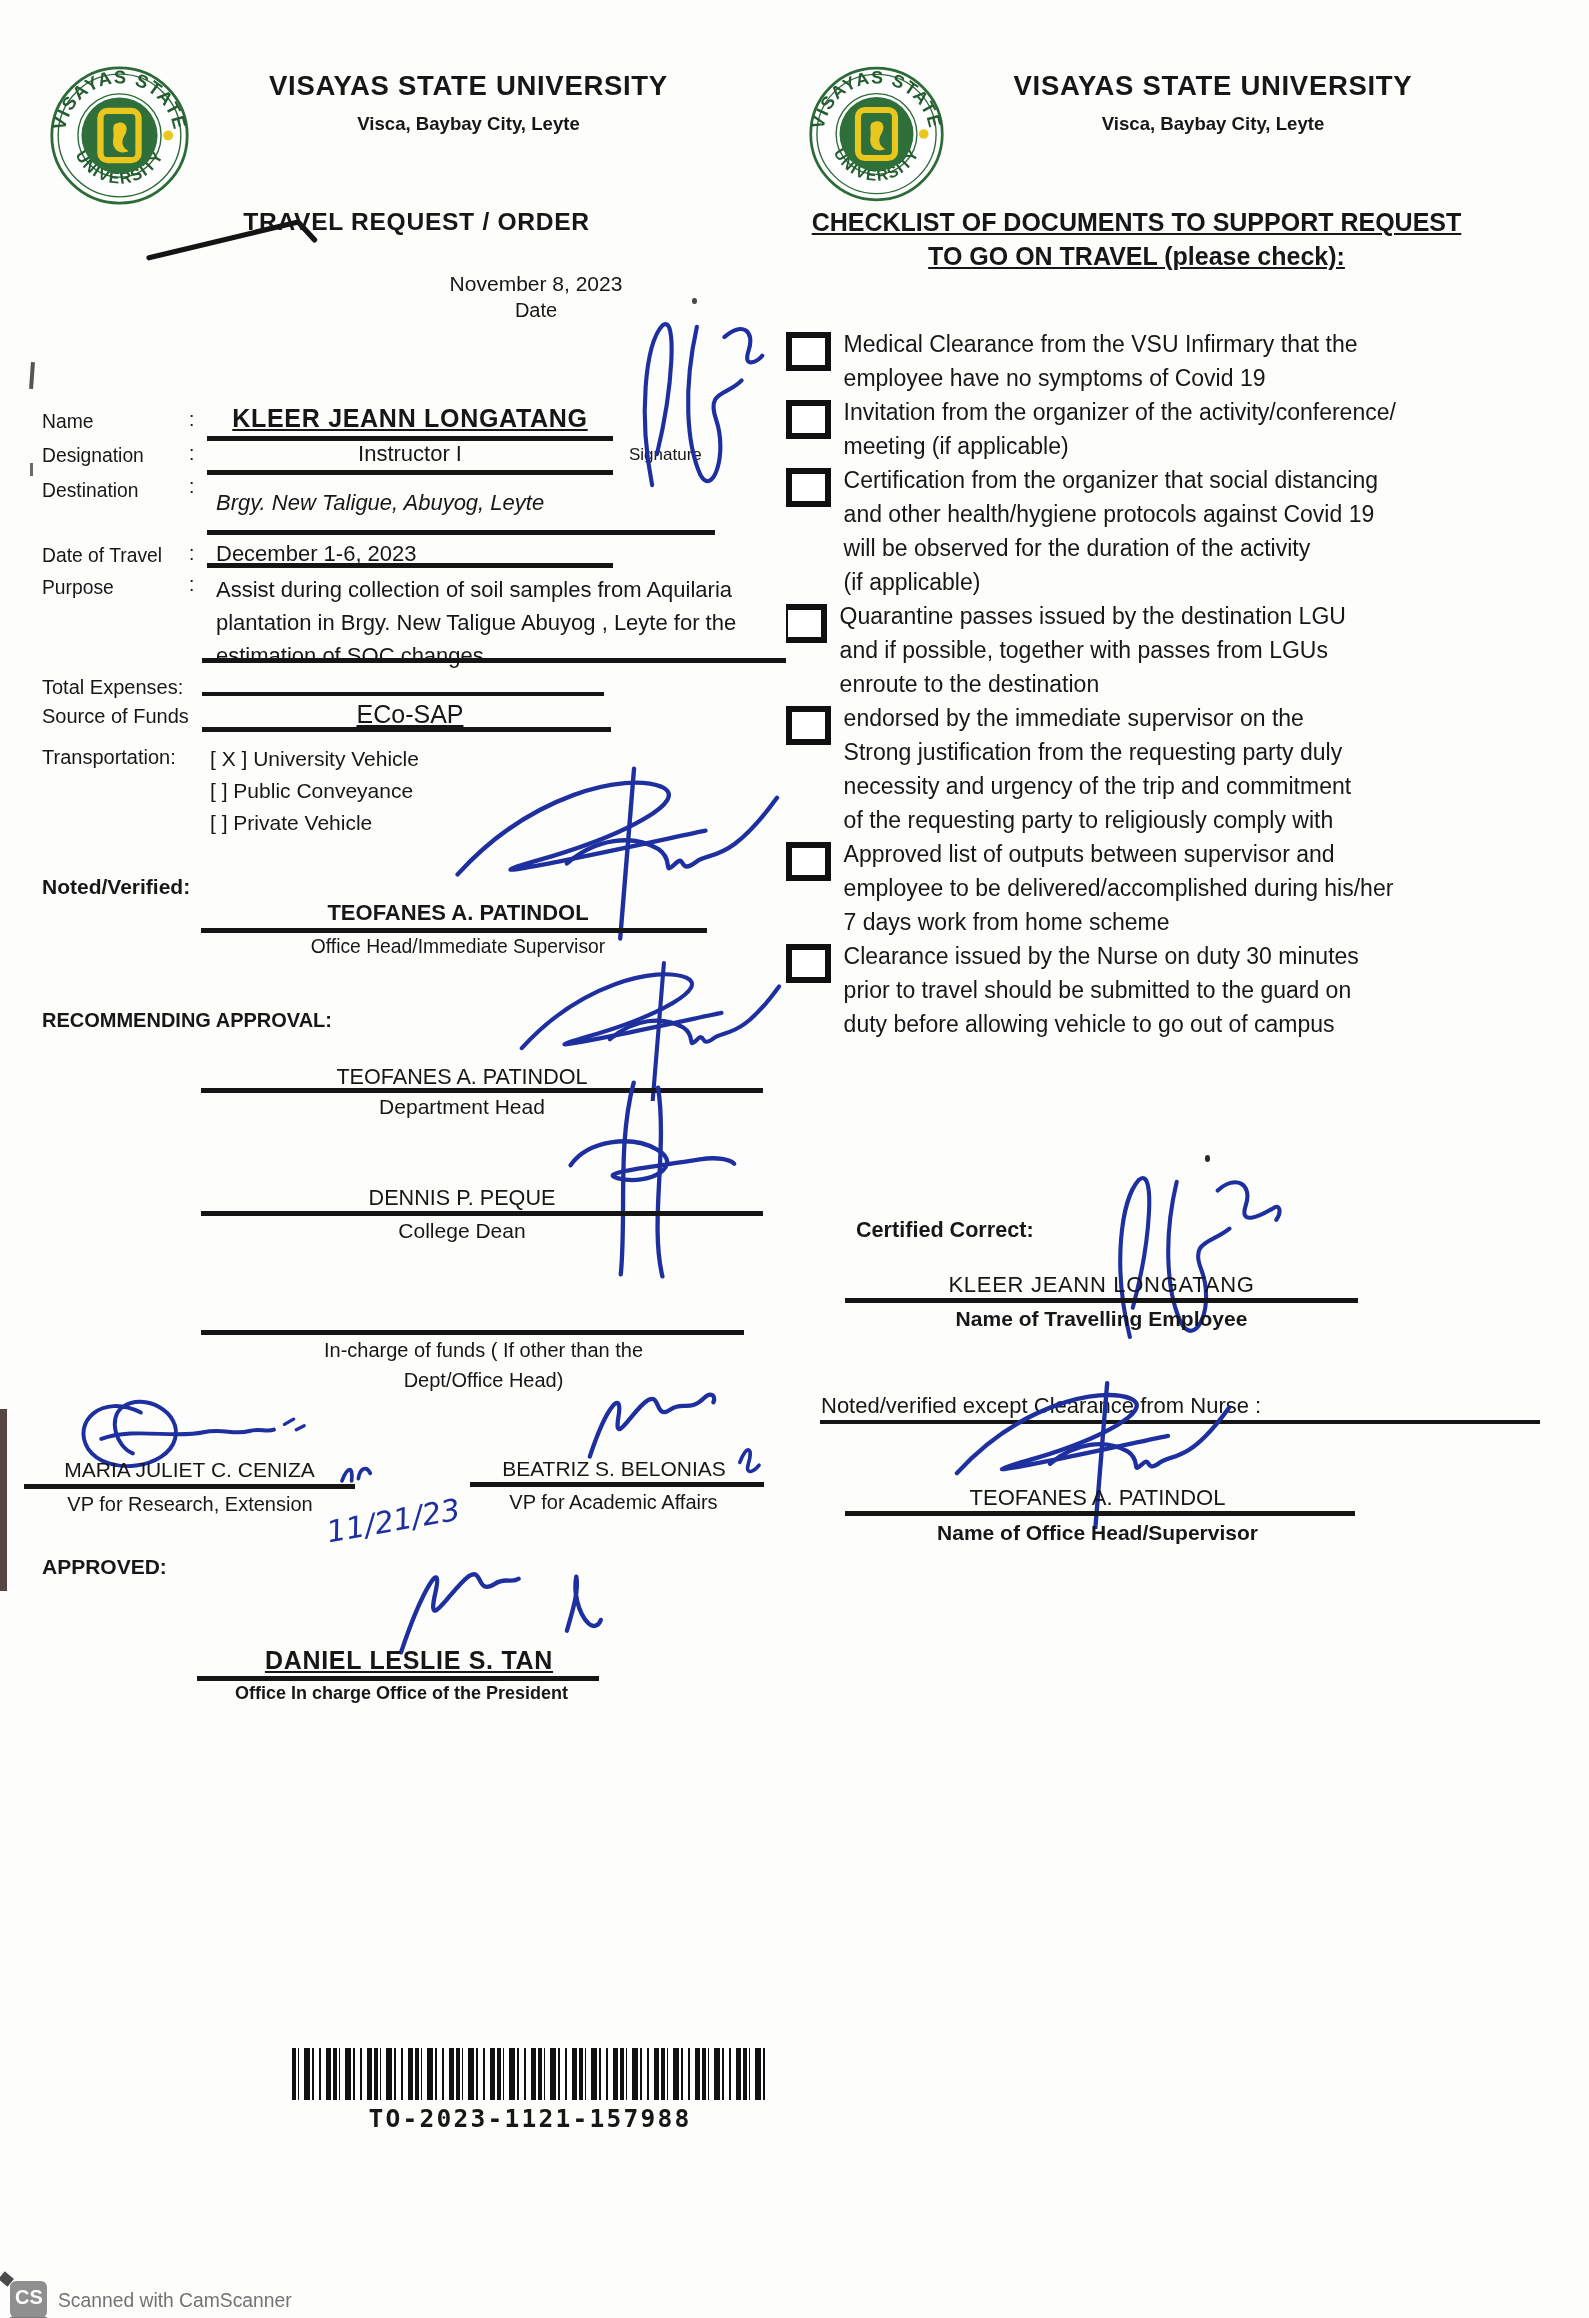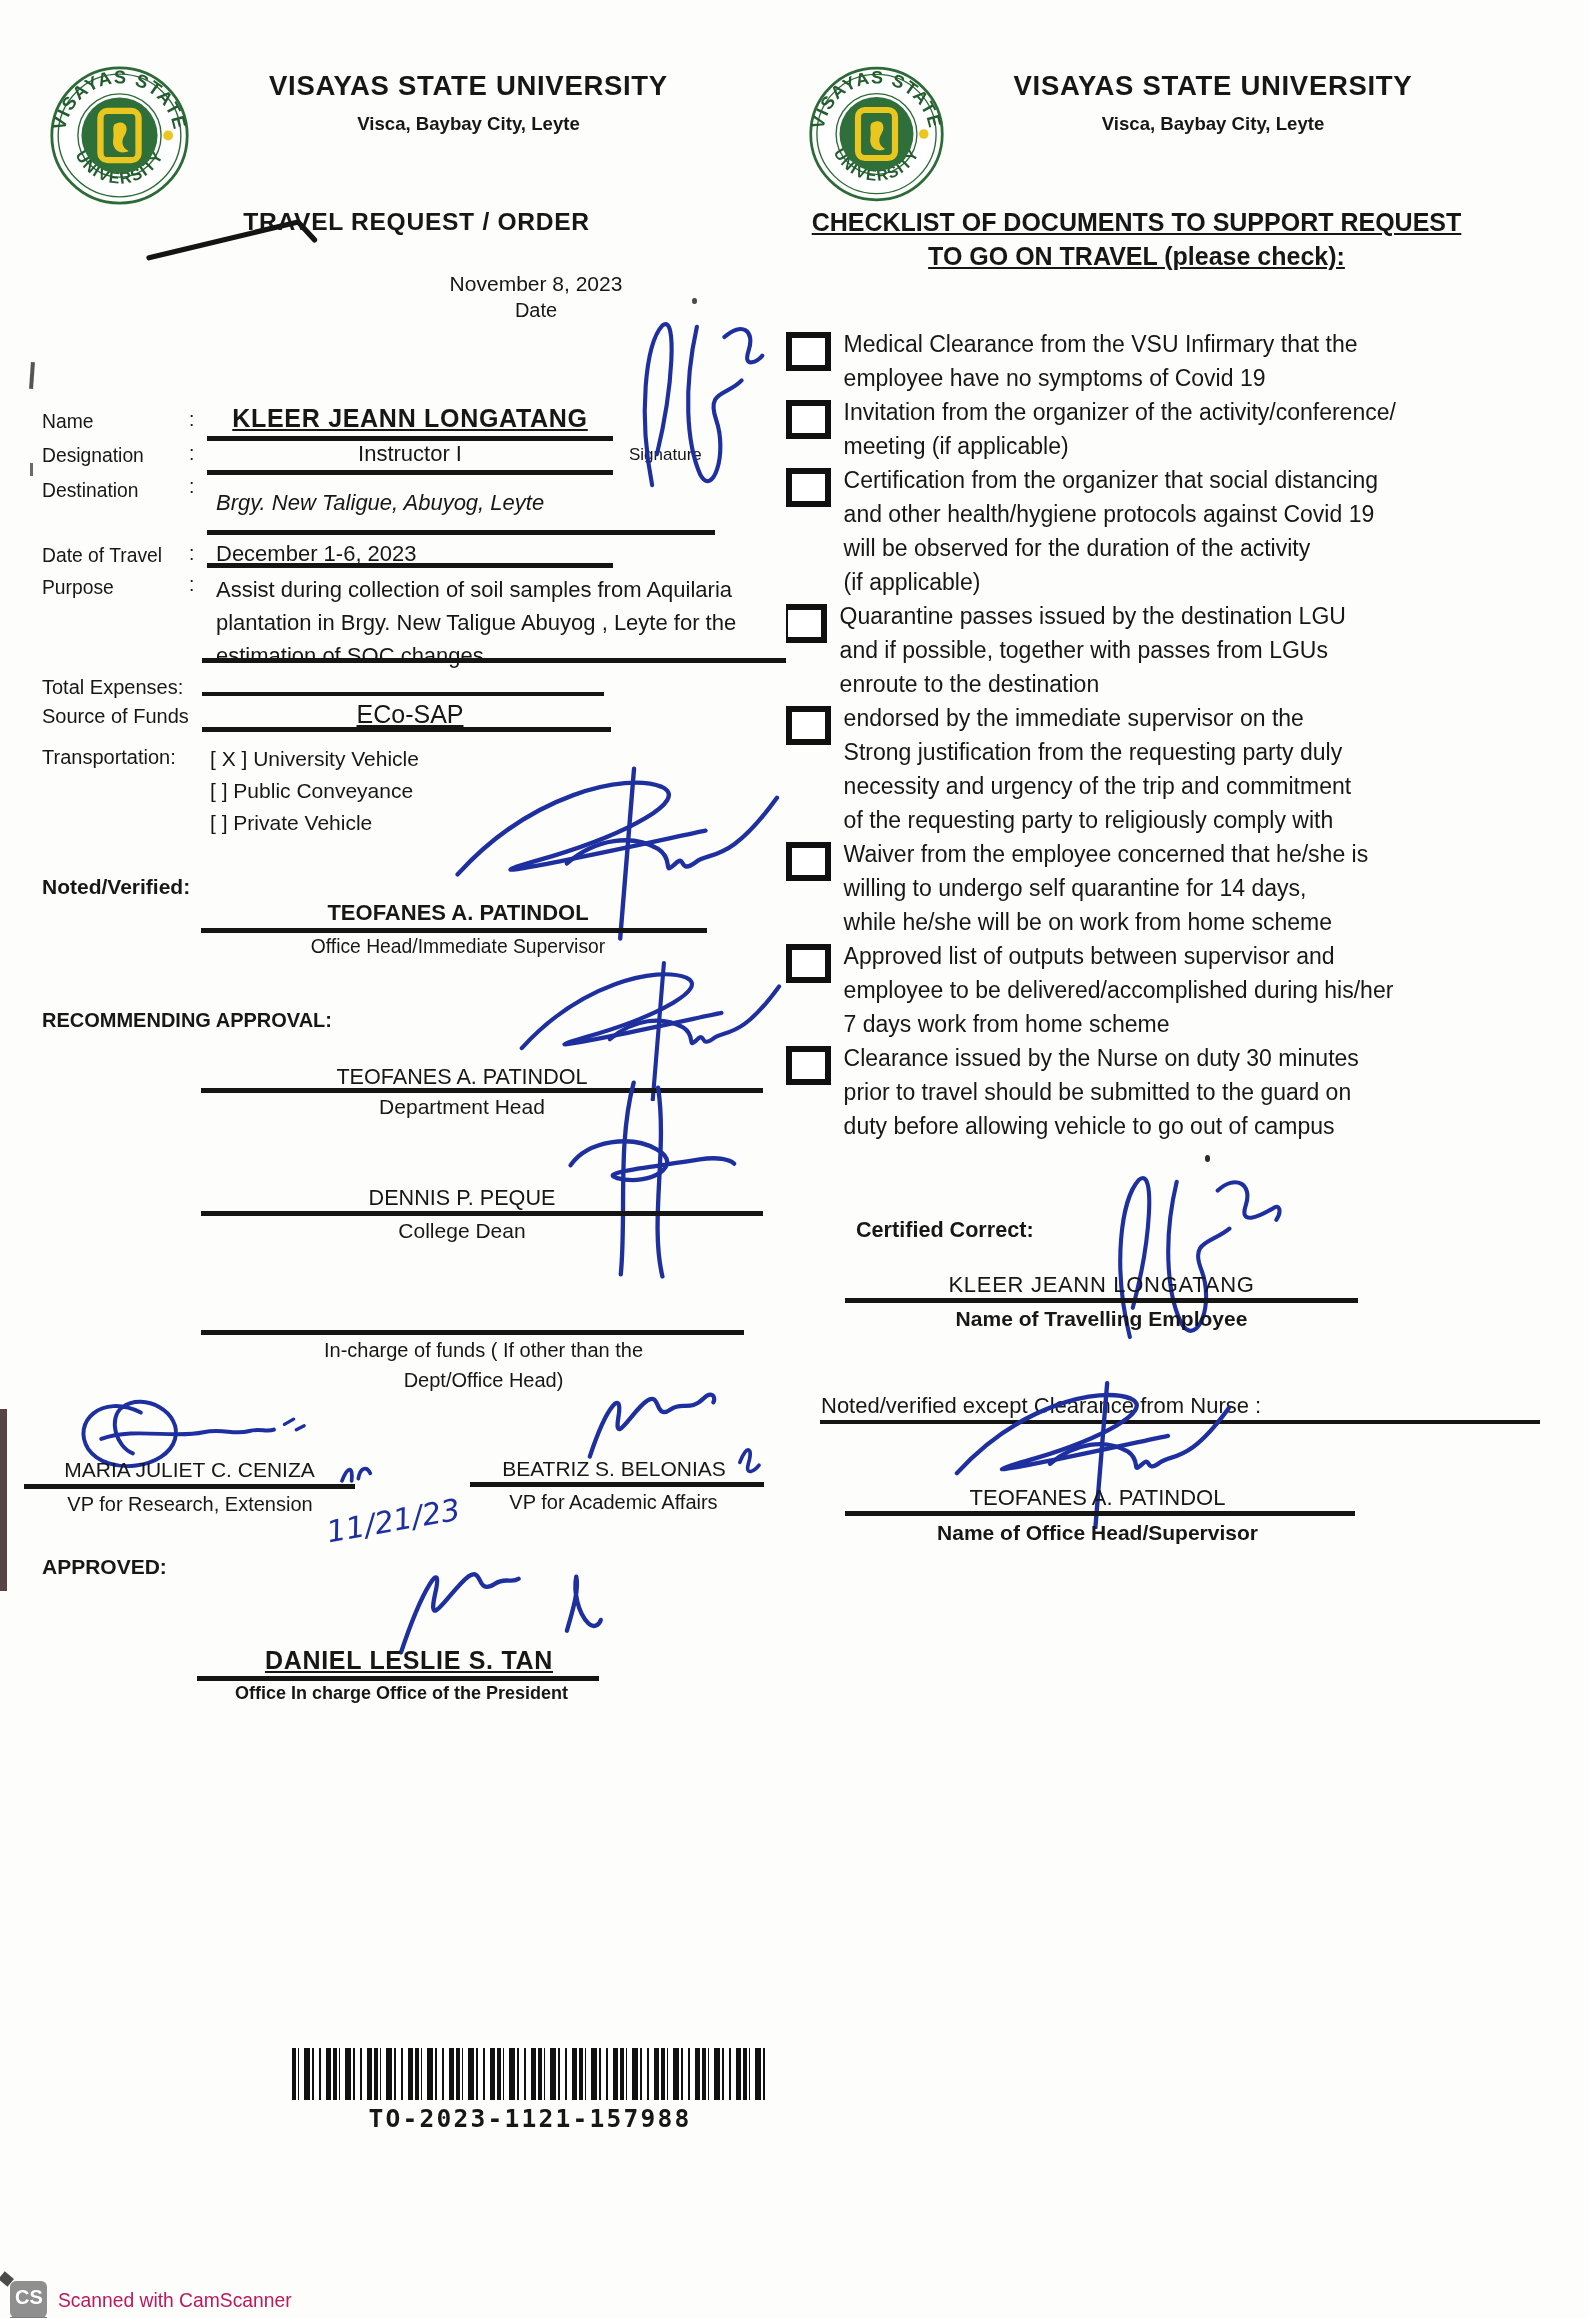--- a/index.html
+++ b/index.html
@@ -28,21 +28,21 @@
   .barcode{position:absolute;left:292px;top:2048px;width:476px;height:52px;
     background:repeating-linear-gradient(90deg,#111 0 3.7px,#fff 3.7px 6px,#111 6px 7.4px,#fff 7.4px 12px,
     #111 12px 18px,#fff 18px 20px,#111 20px 21.6px,#fff 21.6px 27px,#111 27px 29px,#fff 29px 34px,
     #111 34px 39px,#fff 39px 41px);}
   .barcode-caption{position:absolute;left:292px;top:2104px;width:476px;text-align:center;
     font-family:"DejaVu Sans Mono",monospace;font-weight:bold;font-size:24.6px;letter-spacing:2.2px;}
   .cs-badge{position:absolute;left:10.4px;top:2281px;width:37px;height:37px;background:#8f8f8f;
     border-radius:6px;color:#fff;font-weight:bold;font-size:20px;text-align:center;line-height:33px;}
   .cs-badge::after{content:"";position:absolute;left:0;bottom:-6px;width:37px;height:7.4px;
     background:#7c7c7c;border-radius:0 0 4.5px 4.5px;}
-  .cs-text{position:absolute;left:58px;top:2290px;color:#be185d;font-size:19.3px;}
+  .cs-text{position:absolute;left:58px;top:2290px;color:#737373;font-size:19.3px;}
   .speck{position:absolute;background:#2b2b2b;}
   .edge-strip{position:absolute;left:0;top:1409px;width:6.7px;height:182px;background:#3a2424;opacity:.85;}
 </style>
 </head>
 <body>
 
 <div class="page">
 
   <svg class="abs" style="left:49px;top:64px;" width="141" height="143" viewBox="0 0 200 200">
     <circle cx="100" cy="100" r="96" fill="#ffffff" stroke="#2c6b37" stroke-width="4"></circle>
@@ -264,28 +264,20 @@
       <div class="cl-text">
         <div class="cl-line">endorsed by the immediate supervisor on the</div>
         <div class="cl-line">Strong justification from the requesting party duly</div>
         <div class="cl-line">necessity and urgency of the trip and commitment</div>
         <div class="cl-line">of the requesting party to religiously comply with</div>
       </div>
     </div>
     <div class="cl-item">
       <span class="cl-box"></span>
       <div class="cl-text">
-        <div class="cl-line">Waiver from the employee concerned that he/she is</div>
-        <div class="cl-line">willing to undergo self quarantine for 14 days,</div>
-        <div class="cl-line">while he/she will be on work from home scheme</div>
-      </div>
-    </div>
-    <div class="cl-item">
-      <span class="cl-box"></span>
-      <div class="cl-text">
         <div class="cl-line">Approved list of outputs between supervisor and</div>
         <div class="cl-line">employee to be delivered/accomplished during his/her</div>
         <div class="cl-line">7 days work from home scheme</div>
       </div>
     </div>
     <div class="cl-item">
       <span class="cl-box"></span>
       <div class="cl-text">
         <div class="cl-line">Clearance issued by the Nurse on duty 30 minutes</div>
         <div class="cl-line">prior to travel should be submitted to the guard on</div>

